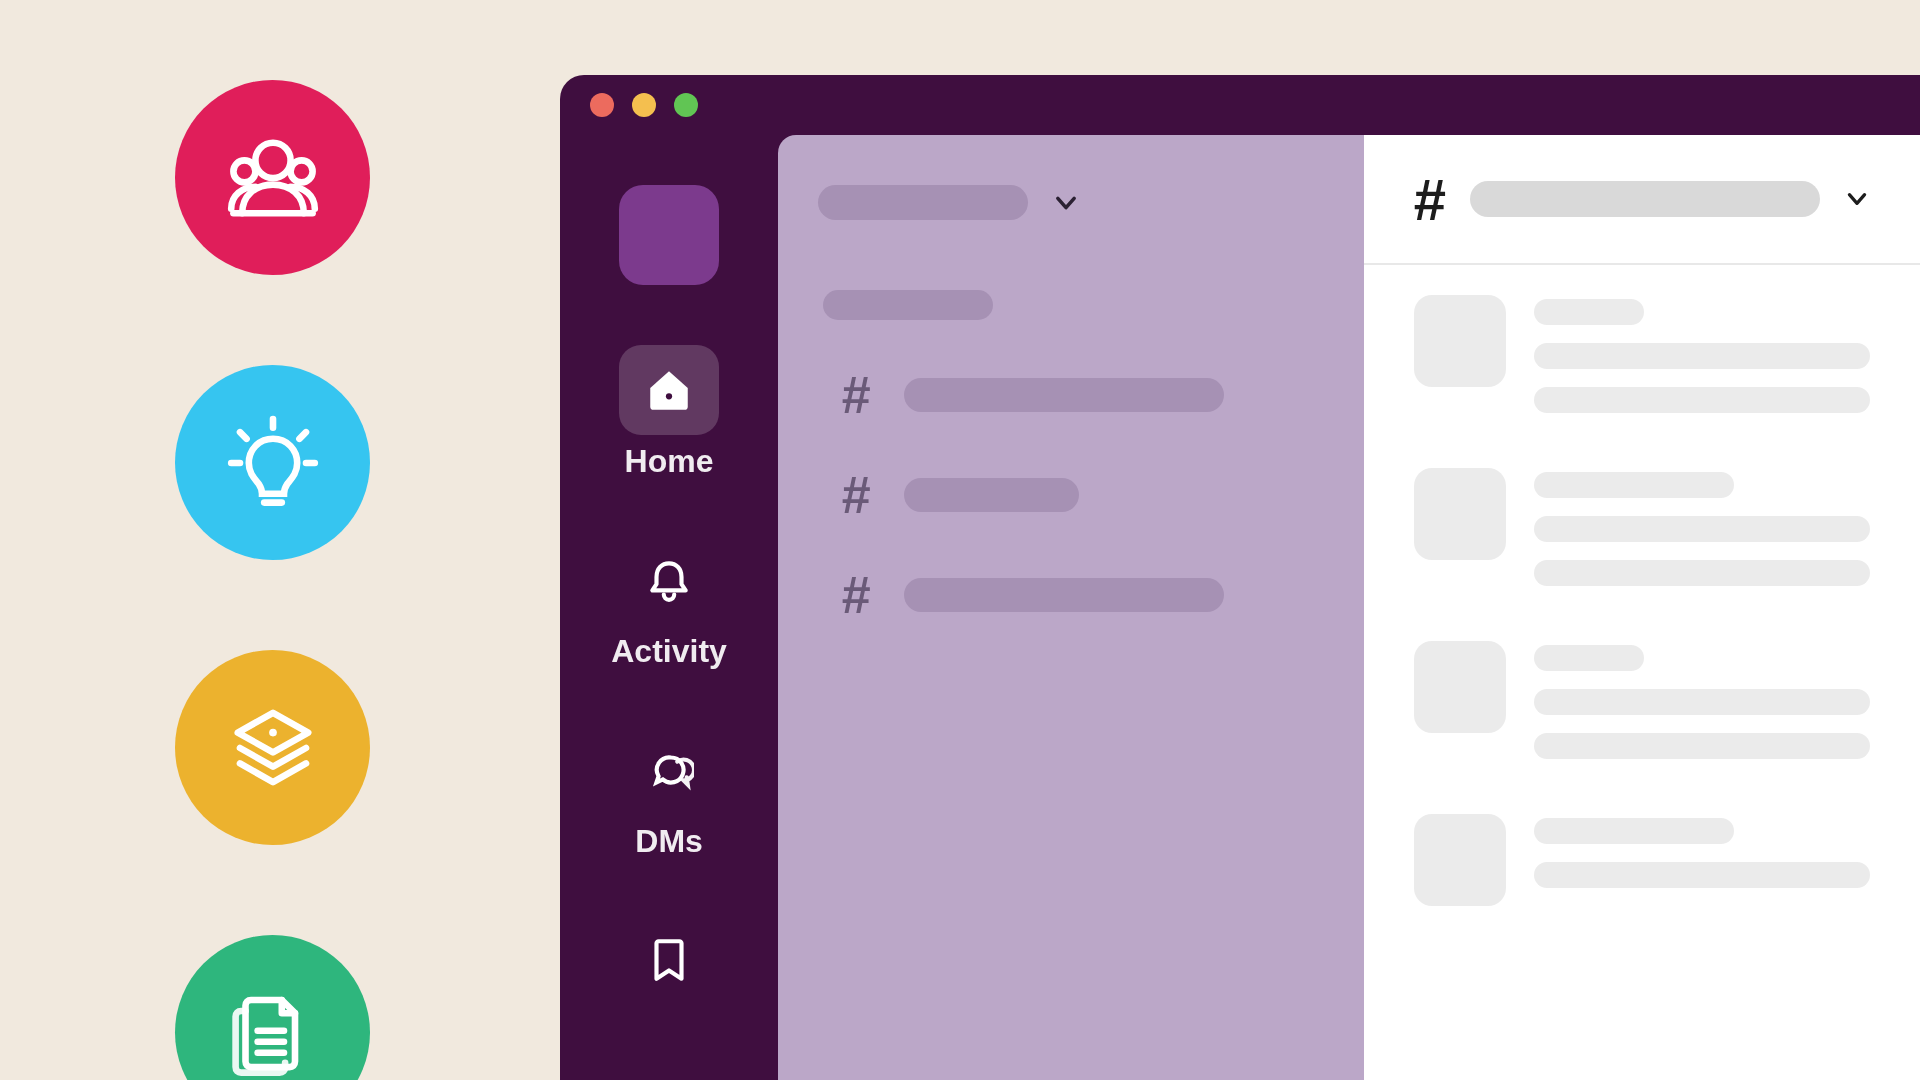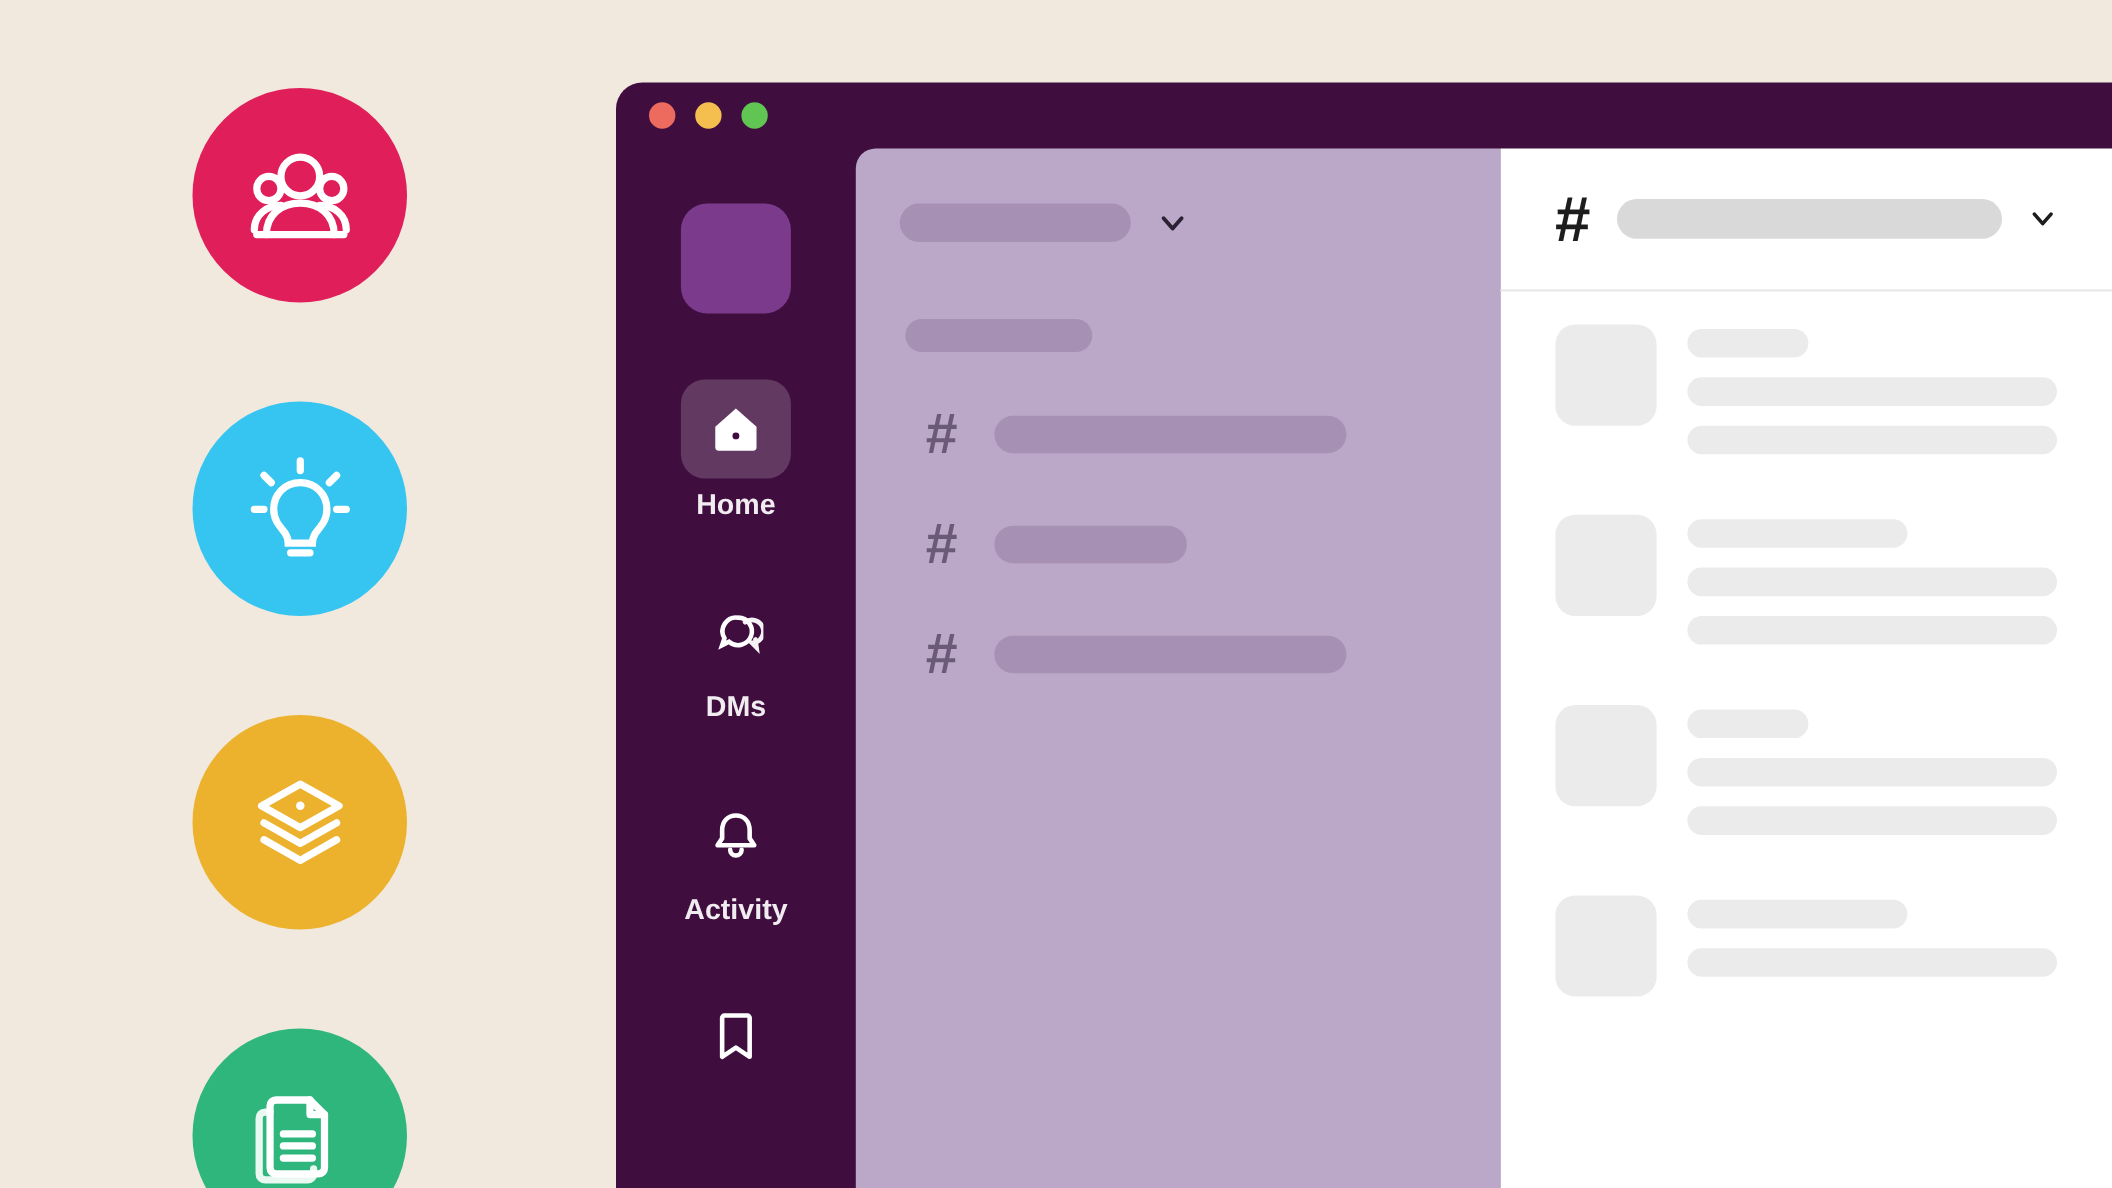--- a/index.html
+++ b/index.html
@@ -93,21 +93,21 @@
     width: 100px;
     height: 90px;
     border-radius: 22px;
     display: flex;
     align-items: center;
     justify-content: center;
     margin-bottom: 8px;
   }
   .rail-icon-box svg { width: 50px; height: 50px; }
   .rail-label {
-    font-size: 26px;
+    font-size: 32px;
     font-weight: 600;
   }
 
   
   .channel-sidebar {
     width: 590px;
     background: #bba7c8;
     border-top-left-radius: 18px;
     padding: 50px 40px;
   }
@@ -259,39 +259,39 @@
             <path d="M24 6 L42 22 V40 a3 3 0 0 1-3 3 H9 a3 3 0 0 1-3-3 V22 Z" fill="#fff"></path>
             <circle cx="24" cy="30" r="3" fill="#3f0e3f"></circle>
           </svg>
         </div>
         <div class="rail-label">Home</div>
       </div>
 
       <div class="rail-item">
         <div class="rail-icon-box">
           <svg viewBox="0 0 48 48">
+            <g fill="none" stroke="#fff" stroke-width="4" stroke-linecap="round" stroke-linejoin="round">
+              <path d="M24 8c-7 0-12 5-12 13v7l-4 6h32l-4-6v-7c0-8-5-13-12-13z"></path>
+              <path d="M19 38a5 5 0 0 0 10 0"></path>
+            </g>
+          </svg>
+        </div>
+        <div class="rail-label">Activity</div>
+      </div>
+
+      <div class="rail-item">
+        <div class="rail-icon-box">
+          <svg viewBox="0 0 48 48">
             <g fill="none" stroke="#fff" stroke-width="4" stroke-linecap="round">
               <path d="M30 10a12 12 0 1 1-8 21l-6 3 2-6a12 12 0 0 1 12-18z" transform="translate(-4,2)"></path>
               <path d="M34 20a10 10 0 1 1 6 18l4 4-1-7" transform="translate(-2,-4)" opacity="0.95"></path>
             </g>
           </svg>
         </div>
         <div class="rail-label">DMs</div>
-      </div>
-
-      <div class="rail-item">
-        <div class="rail-icon-box">
-          <svg viewBox="0 0 48 48">
-            <g fill="none" stroke="#fff" stroke-width="4" stroke-linecap="round" stroke-linejoin="round">
-              <path d="M24 8c-7 0-12 5-12 13v7l-4 6h32l-4-6v-7c0-8-5-13-12-13z"></path>
-              <path d="M19 38a5 5 0 0 0 10 0"></path>
-            </g>
-          </svg>
-        </div>
-        <div class="rail-label">Activity</div>
       </div>
 
       <div class="rail-item">
         <div class="rail-icon-box">
           <svg viewBox="0 0 48 48">
             <path d="M14 6h20a2 2 0 0 1 2 2v34l-12-8-12 8V8a2 2 0 0 1 2-2z" fill="none" stroke="#fff" stroke-width="4" stroke-linejoin="round"></path>
           </svg>
         </div>
         <div class="rail-label"></div>
       </div>

